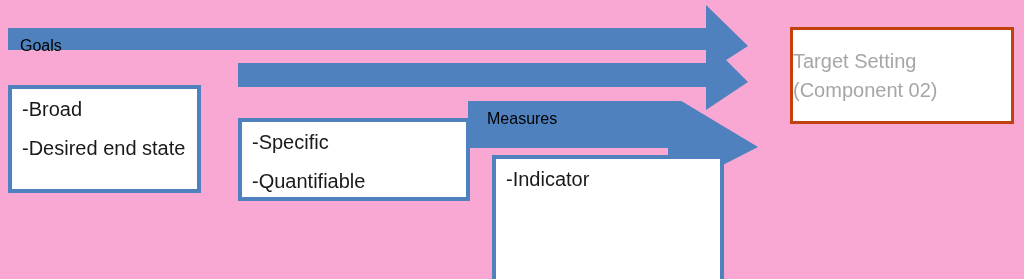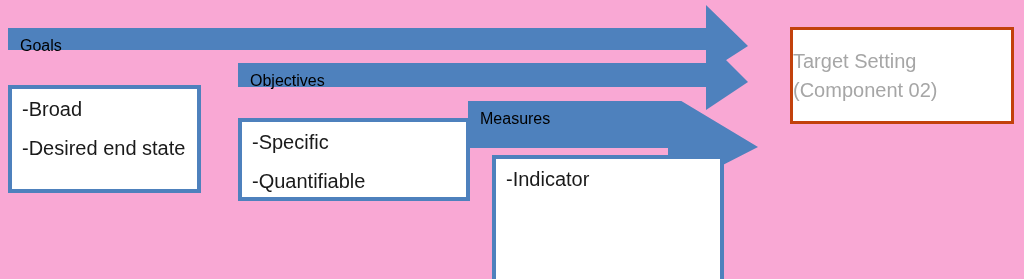--- a/index.html
+++ b/index.html
@@ -65,29 +65,26 @@
   <div class="arrow" style="left:8px; top:5px; width:740px; height:68px;
               clip-path: polygon(0px 23px, 698px 23px, 698px 0px, 740px 41px, 698px 68px, 698px 45px, 0px 45px);">
   </div>
   <div class="arrow-label-wrap" style="position:absolute; left:20px; top:37px;">
     <span class="arrow-label" style="position:static; display:inline-block;">Goals</span>
   </div>
 
   <div class="arrow" style="left:238px; top:40px; width:510px; height:70px;
               clip-path: polygon(0px 23px, 468px 23px, 468px 0px, 510px 42px, 468px 70px, 468px 47px, 0px 47px);">
   </div>
-  <div class="arrow-label-wrap" style="position:absolute; left:250px; top:72px;">
-    <span class="arrow-label" style="position:static; display:inline-block;">Objectives</span>
-  </div>
 
   <div class="arrow" style="left:468px; top:101px; width:290px; height:92px;
               clip-path: polygon(0px 0px, 200px 0px, 200px -8px, 290px 46px, 200px 92px, 200px 47px, 0px 47px);">
   </div>
   <div class="arrow-label-wrap" style="position:absolute; left:480px; top:110px;">
-    <span class="arrow-label" style="position:static; display:inline-block;">Measures</span>
+    <span class="arrow-label" style="position:static; display:inline-block;margin-left:7px;">Measures</span>
   </div>
 
   <div class="detail-box" style="left:8px; top:85px; width:193px; height:108px;">
     <div class="detail-line">-Broad</div>
     <div class="detail-line">-Desired end state</div>
   </div>
 
   <div class="detail-box" style="left:238px; top:118px; width:232px; height:83px;">
     <div class="detail-line">-Specific</div>
     <div class="detail-line">-Quantifiable</div>

